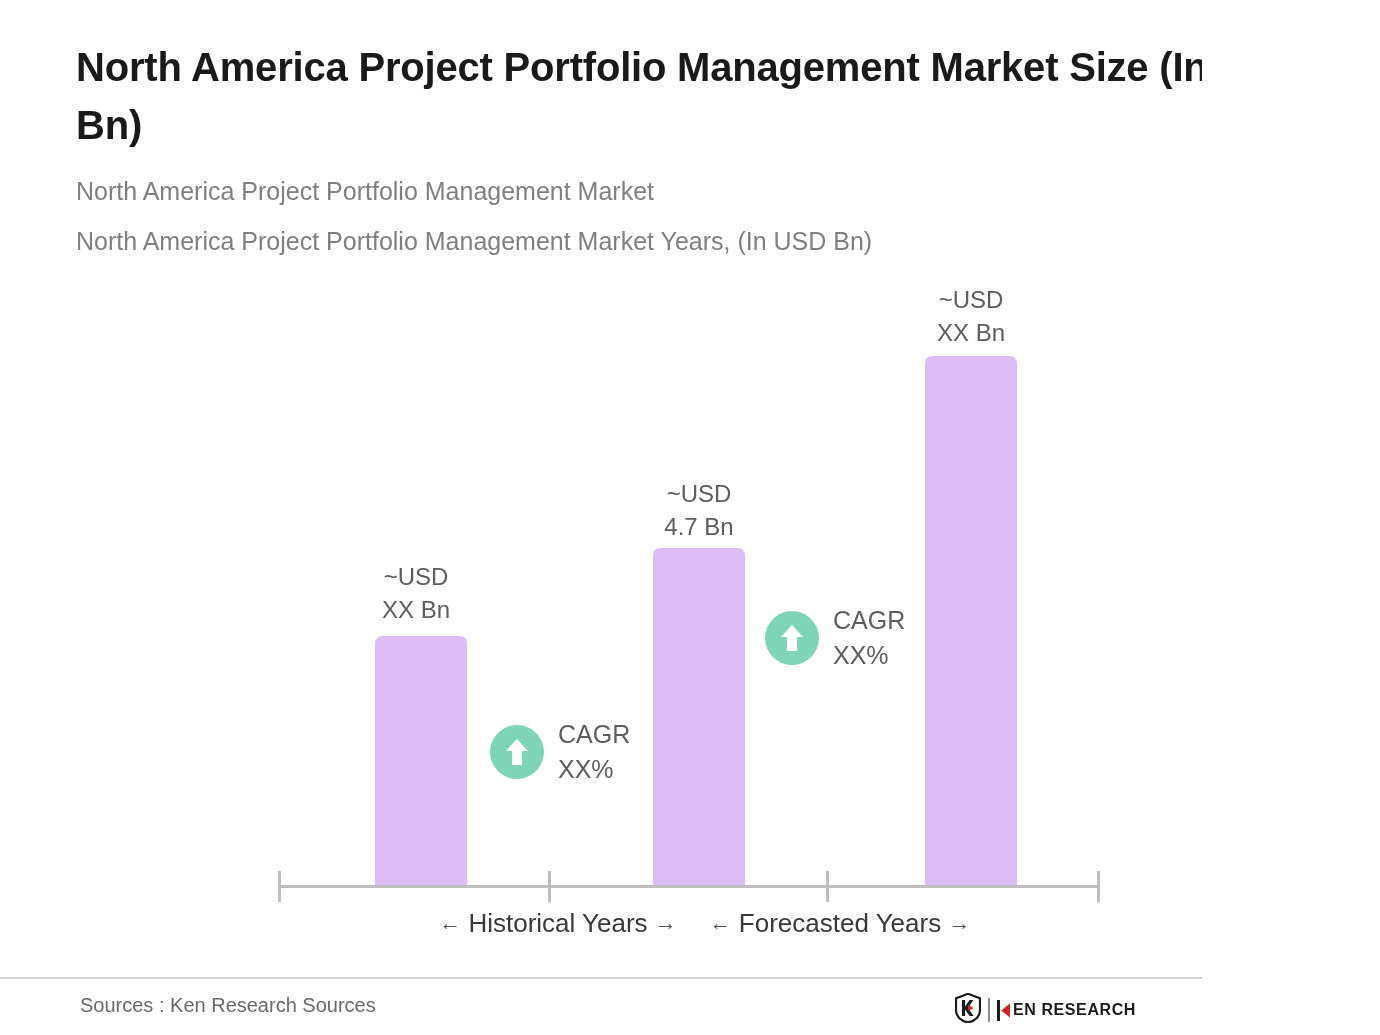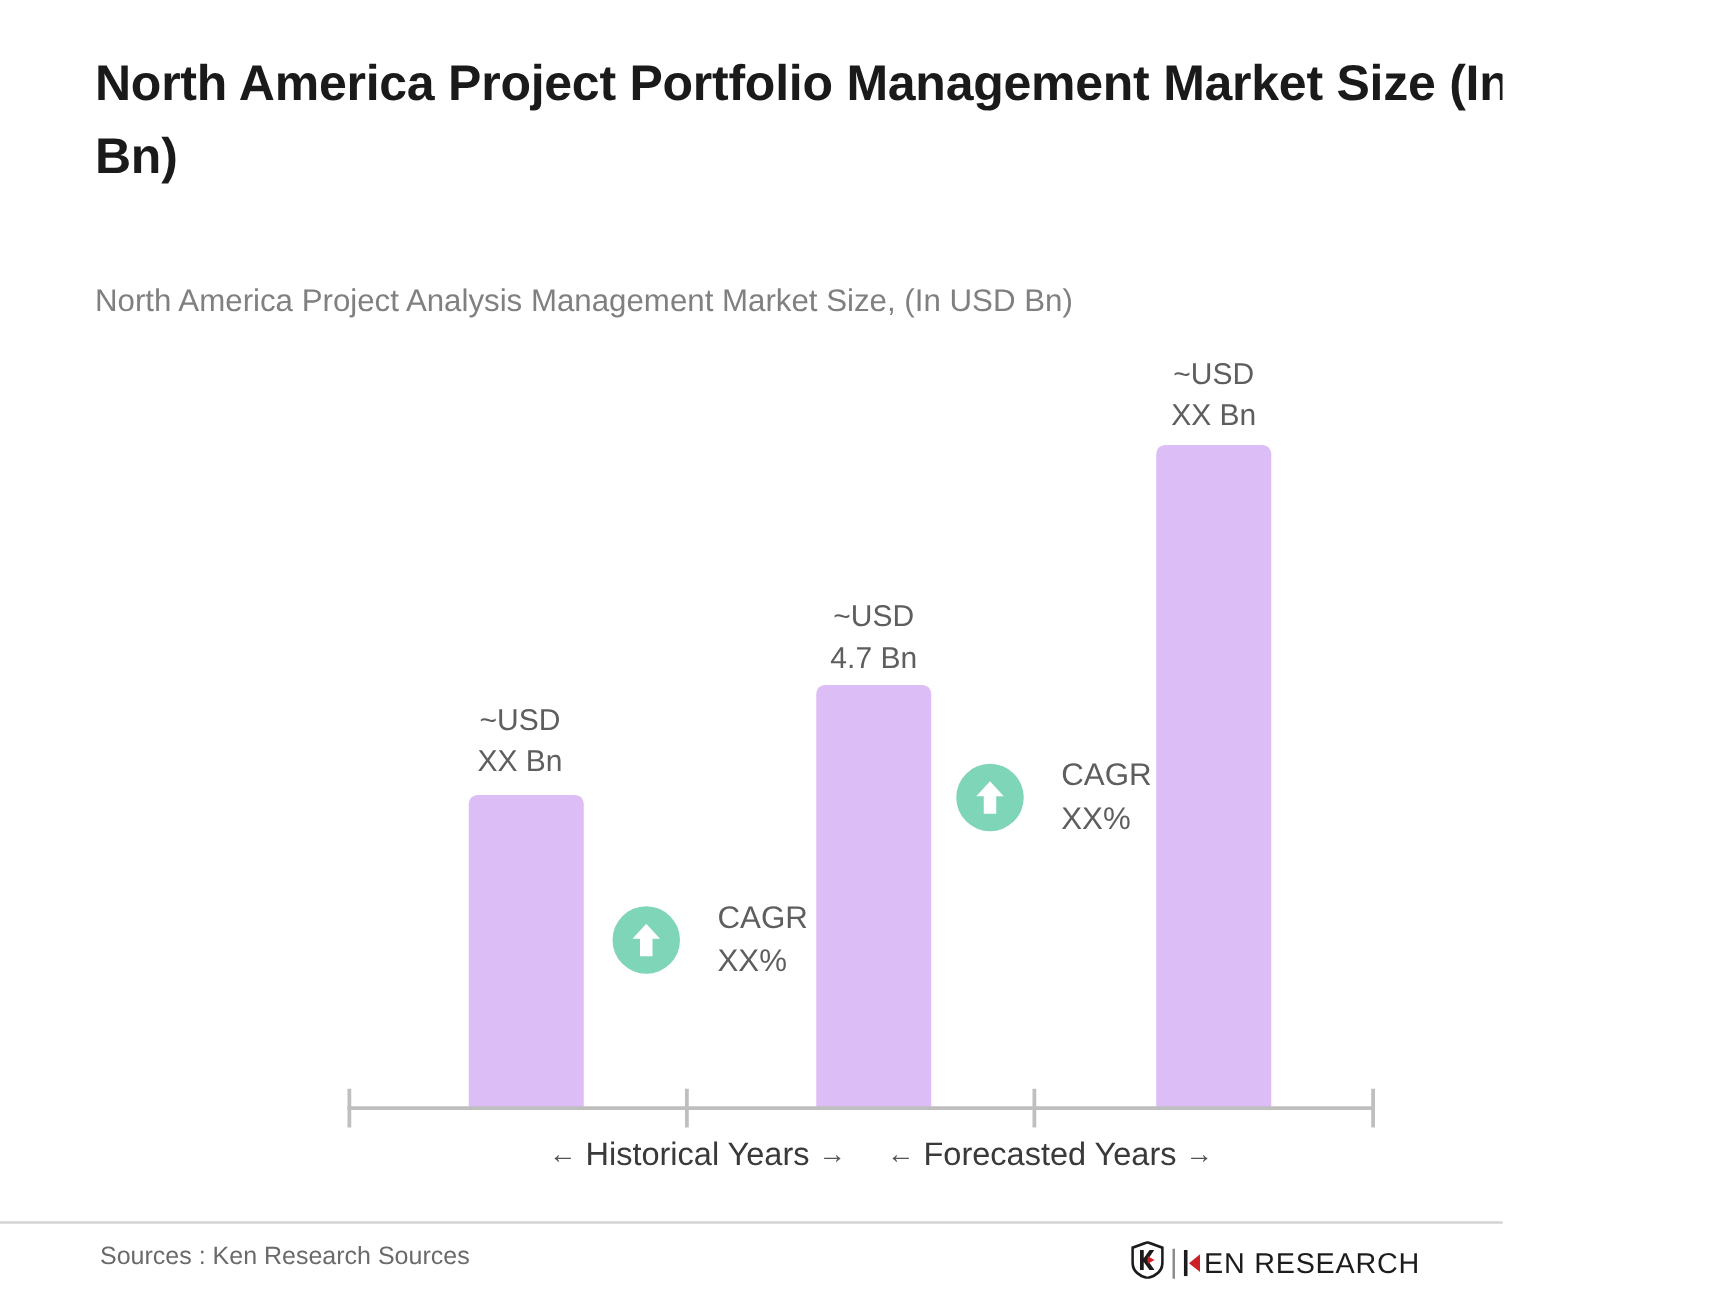--- a/index.html
+++ b/index.html
@@ -71,21 +71,21 @@
     line-height: 1.38;
     text-align: center;
     white-space: pre-line;
   }
 
   
   .cagr {
     position: absolute;
     display: flex;
     align-items: center;
-    gap: 30px;
+    gap: 14px;
   }
   .cagr-circle {
     width: 54px;
     height: 54px;
     border-radius: 50%;
     background: #7fd5b7;
     display: flex;
     align-items: center;
     justify-content: center;
     flex: 0 0 auto;
@@ -151,37 +151,38 @@
     align-items: center;
     gap: 7px;
   }
   .logo-mark { flex: 0 0 auto; }
   .logo-bar {
     width: 2px;
     height: 24px;
     background: #8c8c8c;
   }
   .logo-text {
-    font-size: 23px;
-    font-weight: normal;
+    font-size: 16px;
+    font-weight: bold;
     letter-spacing: 0.6px;
     color: #1c1c1c;
     line-height: 1;
     display: flex;
     align-items: center;
   }
   .logo-k-red { flex: 0 0 auto; margin-right: 1px; }
 </style>
 </head>
 <body>
 
 <div id="page">
 
   <div class="title">North America Project Portfolio Management Market Size (In USD Bn)</div>
-  <div class="subtitle-2">North America Project Analysis Management Market Size, (In USD Bn)</div>
+  <div class="subtitle-1">North America Project Portfolio Management Market</div>
+  <div class="subtitle-2">North America Project Portfolio Management Market Years, (In USD Bn)</div>
 
   <div class="plot">
 
     <div class="bar-label" style="left:316px; top:560px; width:200px;"><span>~USD</span><br><span>XX Bn</span></div>
     <div class="bar" style="left:375px; top:636px; width:92px; height:250px;"></div>
 
     <div class="bar-label" style="left:599px; top:477px; width:200px;"><span>~USD</span><br><span>4.7 Bn</span></div>
     <div class="bar" style="left:653px; top:548px; width:92px; height:338px;"></div>
 
     <div class="bar-label" style="left:871px; top:283px; width:200px;"><span>~USD</span><br><span>XX Bn</span></div>

